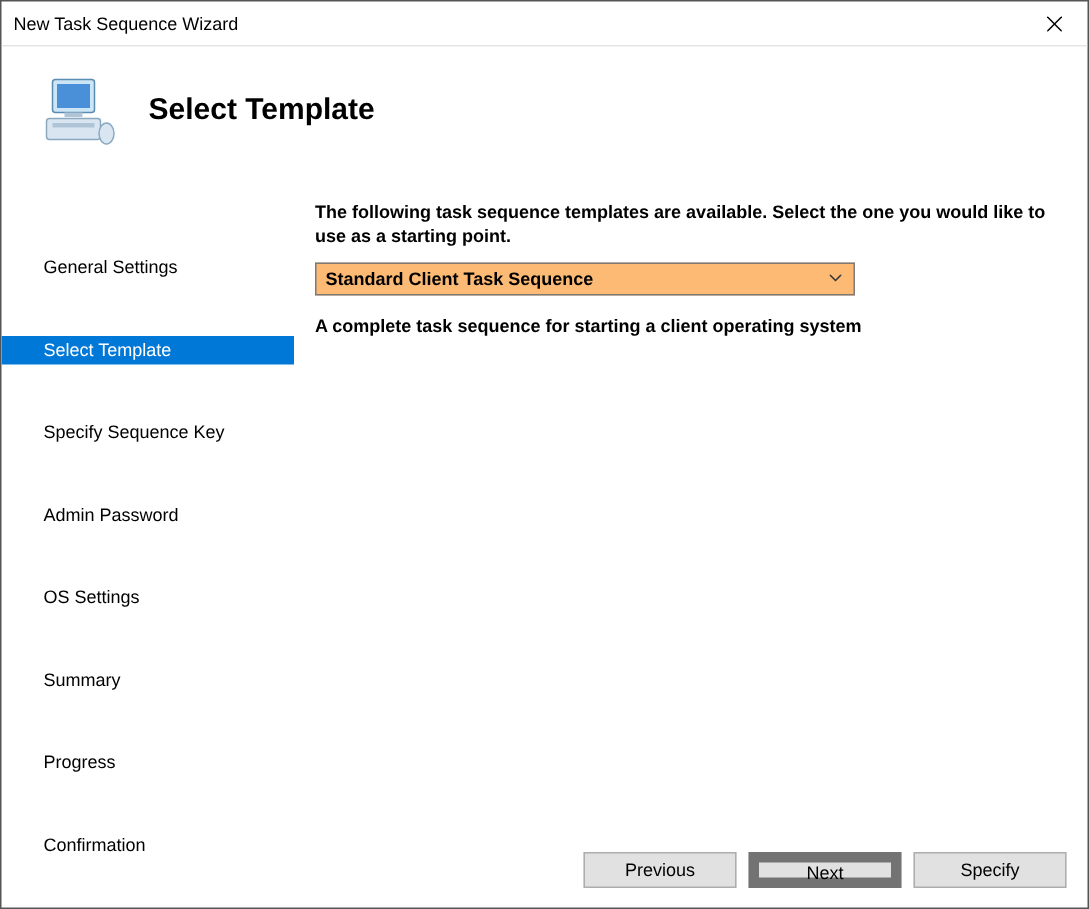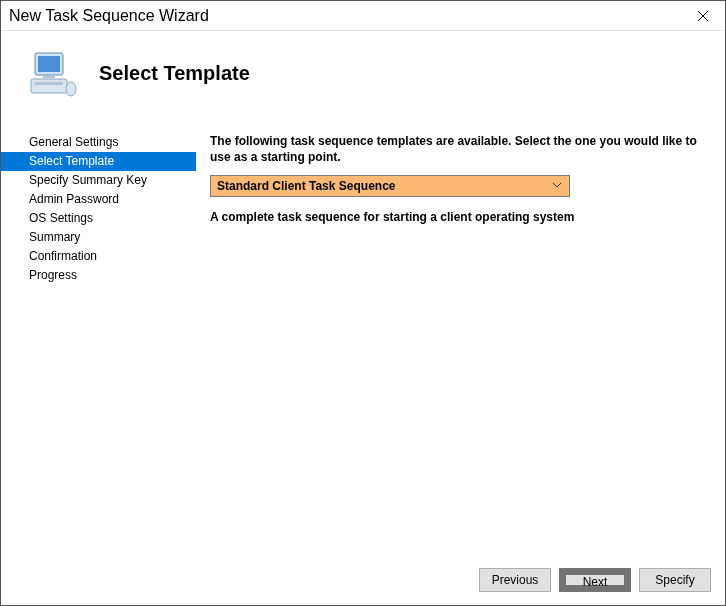--- a/index.html
+++ b/index.html
@@ -16,21 +16,21 @@
   }
   .titlebar {
     height: 30px;
     display: flex;
     align-items: center;
     padding: 0 0 0 8px;
     border-bottom: 1px solid #e5e5e5;
   }
   .titlebar-title {
     flex: 1;
-    font-size: 16px;
+    font-size: 12px;
     color: #000;
   }
   .close-btn {
     width: 45px;
     height: 29px;
     display: flex;
     align-items: center;
     justify-content: center;
     cursor: pointer;
   }
@@ -59,20 +59,21 @@
     width: 195px;
     padding-top: 12px;
     padding-left: 0;
   }
   .sidebar-item {
     padding: 1px 0 1px 28px;
     font-size: 12px;
     color: #000;
     line-height: 17px;
     cursor: default;
+    margin-top: 36px;
   }
   .sidebar-item.selected {
     background: #0078d7;
     color: #fff;
   }
   .main {
     flex: 1;
     padding: 12px 24px 0 14px;
     font-size: 12px;
     color: #000;
@@ -110,21 +111,21 @@
     right: 0;
     bottom: 0;
     height: 50px;
     display: flex;
     align-items: center;
     justify-content: flex-end;
     padding-right: 14px;
     gap: 8px;
   }
   .btn {
-    width: 72px;
+    width: 102px;
     height: 24px;
     border: 1px solid #adadad;
     background: #e1e1e1;
     font-size: 12px;
     font-family: inherit;
     cursor: pointer;
     padding: 0;
   }
   .btn.default {
     border: 7px solid #737373;
@@ -154,26 +155,26 @@
       <ellipse cx="42" cy="40" rx="5" ry="7" fill="#d9e6f2" stroke="#8aa8c0" stroke-width="1"></ellipse>
     </svg>
   </div>
   <div class="header-title">Select Template</div>
 </div>
 
 <div class="body">
   <div class="sidebar">
     <div class="sidebar-item">General Settings</div>
     <div class="sidebar-item selected">Select Template</div>
-    <div class="sidebar-item">Specify Summary Key</div>
+    <div class="sidebar-item">Specify Sequence Key</div>
     <div class="sidebar-item">Admin Password</div>
     <div class="sidebar-item">OS Settings</div>
     <div class="sidebar-item">Summary</div>
+    <div class="sidebar-item">Progress</div>
     <div class="sidebar-item">Confirmation</div>
-    <div class="sidebar-item">Progress</div>
   </div>
 
   <div class="main">
     <div class="intro">The following task sequence templates are available.  Select the one you would like to use as a starting point.</div>
     <div class="dropdown">
       <span class="dropdown-value">Standard Client Task Sequence</span>
       <span class="dropdown-arrow">
         <svg width="8" height="6" viewBox="0 0 8 6">
             <polyline points="0,0 4,4 8,0" fill="none" stroke="#333" stroke-width="1"></polyline>
           </svg>

